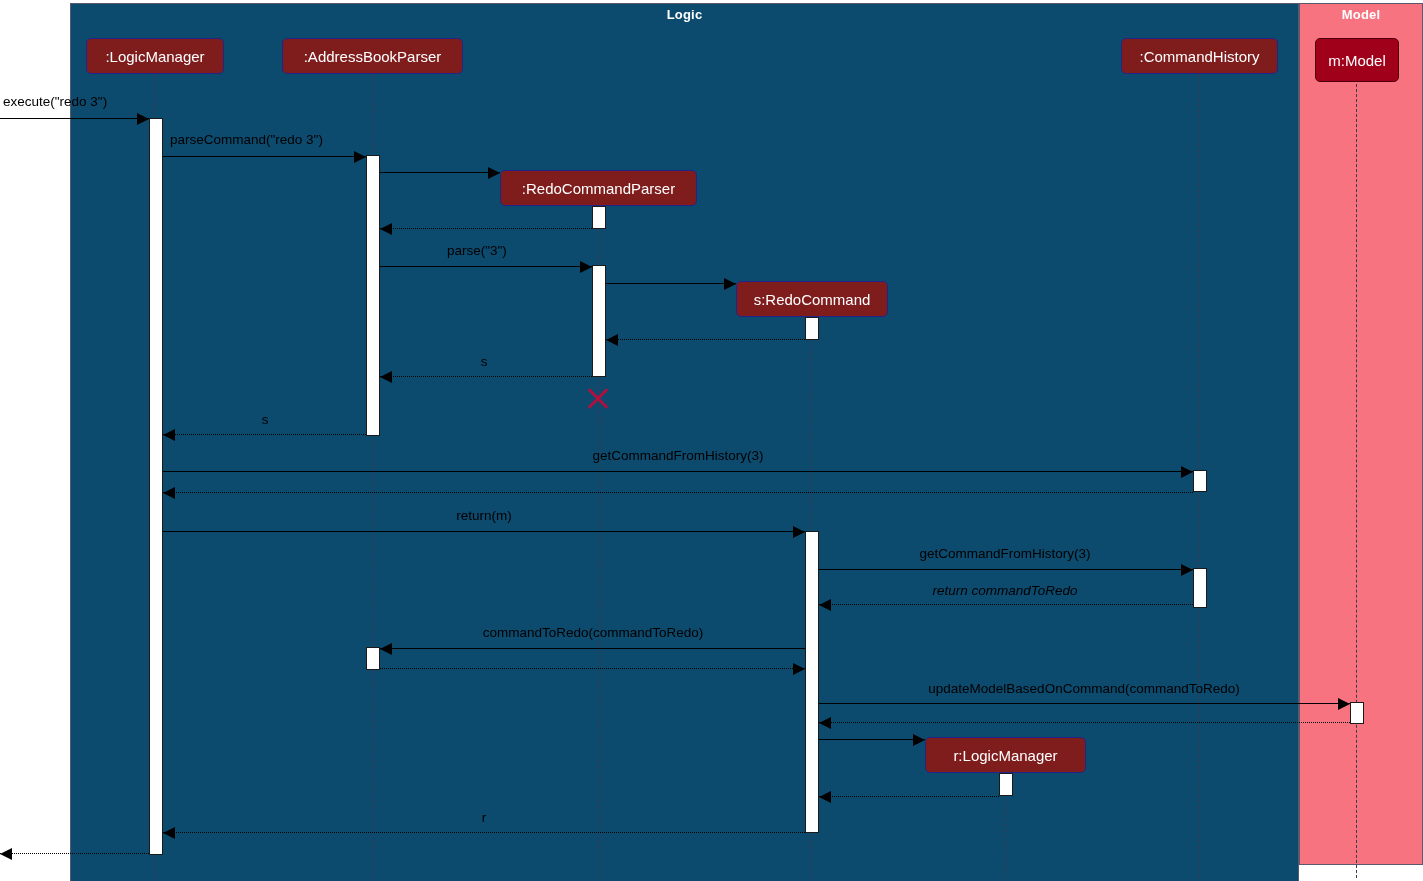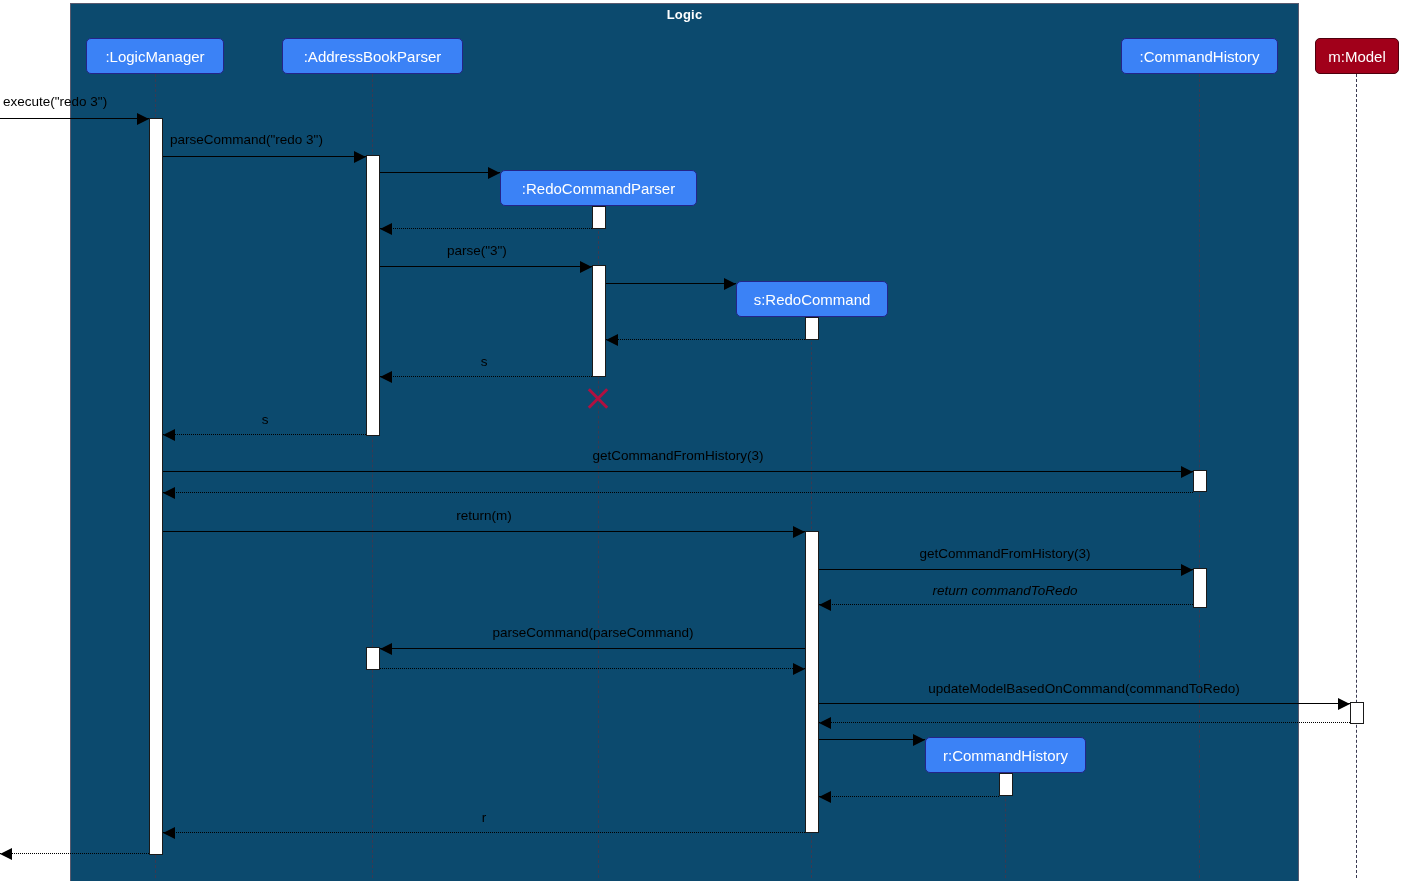--- a/index.html
+++ b/index.html
@@ -65,21 +65,21 @@
     display: flex;
     align-items: center;
     justify-content: center;
     color: #ffffff;
     font-size: 15px;
     white-space: nowrap;
     z-index: 6;
     padding: 0 10px;
   }
   .participant.blue {
-    background: #3b82f6;
+    background: #7f1d1d;
     border: 1px solid #242488;
   }
   .participant.red {
     background: #a1001a;
     border: 1px solid #4d000d;
   }
   
   .activation {
     position: absolute;
     box-sizing: border-box;
@@ -142,20 +142,23 @@
   .destroy span.a { transform: rotate(45deg); }
   .destroy span.b { transform: rotate(-45deg); }
 </style>
 </head>
 <body>
 
 <div id="canvas">
 
   <div class="package" id="pkg-logic">
     <div class="package-title">Logic</div>
+  </div>
+  <div class="package" id="pkg-model">
+    <div class="package-title">Model</div>
   </div>
 
   <div id="layer-lifelines">
       <div class="lifeline" style="left: 155px; top: 74px; height: 804px;"></div>
       <div class="lifeline" style="left: 372px; top: 74px; height: 804px;"></div>
       <div class="lifeline" style="left: 598px; top: 206px; height: 672px;"></div>
       <div class="lifeline" style="left: 811px; top: 317px; height: 561px;"></div>
       <div class="lifeline" style="left: 1199px; top: 74px; height: 804px;"></div>
       <div class="lifeline" style="left: 1005px; top: 773px; height: 105px;"></div>
       <div class="lifeline" style="left: 1356px; top: 74px; height: 804px;"></div>
@@ -229,37 +232,37 @@
       <div class="participant blue" style="left: 500px; top: 170px; width: 197px; height: 36px;">
         <span>:RedoCommandParser</span>
       </div>
       <div class="participant blue" style="left: 736px; top: 281px; width: 152px; height: 36px;">
         <span>s:RedoCommand</span>
       </div>
       <div class="participant blue" style="left: 1121px; top: 38px; width: 157px; height: 36px;">
         <span>:CommandHistory</span>
       </div>
       <div class="participant blue" style="left: 925px; top: 737px; width: 161px; height: 36px;">
-        <span>r:CommandHistory</span>
-      </div>
-      <div class="participant red" style="left: 1315px; top: 38px; width: 84px; height: 36px;">
+        <span>r:LogicManager</span>
+      </div>
+      <div class="participant red" style="left: 1315px; top: 38px; width: 84px; height: 44px;">
         <span>m:Model</span>
       </div>
     </div>
   <div id="layer-labels">
       <div class="msg-label" style="top: 94px; left: 3px;">execute("redo 3")</div>
       <div class="msg-label" style="top: 132px; left: 170px;">parseCommand("redo 3")</div>
       <div class="msg-label" style="top: 243px; left: 447px;">parse("3")</div>
       <div class="msg-label" style="top: 354px; left: 484px; transform: translateX(-50%);">s</div>
       <div class="msg-label" style="top: 412px; left: 265px; transform: translateX(-50%);">s</div>
       <div class="msg-label" style="top: 448px; left: 678px; transform: translateX(-50%);">getCommandFromHistory(3)</div>
       <div class="msg-label" style="top: 508px; left: 484px; transform: translateX(-50%);">return(m)</div>
       <div class="msg-label" style="top: 546px; left: 1005px; transform: translateX(-50%);">getCommandFromHistory(3)</div>
       <div class="msg-label" style="top: 583px; left: 1005px; transform: translateX(-50%); font-style: italic;">return commandToRedo</div>
-      <div class="msg-label" style="top: 625px; left: 593px; transform: translateX(-50%);">parseCommand(parseCommand)</div>
+      <div class="msg-label" style="top: 625px; left: 593px; transform: translateX(-50%);">commandToRedo(commandToRedo)</div>
       <div class="msg-label" style="top: 681px; left: 1084px; transform: translateX(-50%);">updateModelBasedOnCommand(commandToRedo)</div>
       <div class="msg-label" style="top: 810px; left: 484px; transform: translateX(-50%);">r</div>
     </div>
   <div id="layer-destroy">
       <div class="destroy" style="left: 585px; top: 385px;">
         <span class="a"></span>
         <span class="b"></span>
       </div>
     </div>
 

